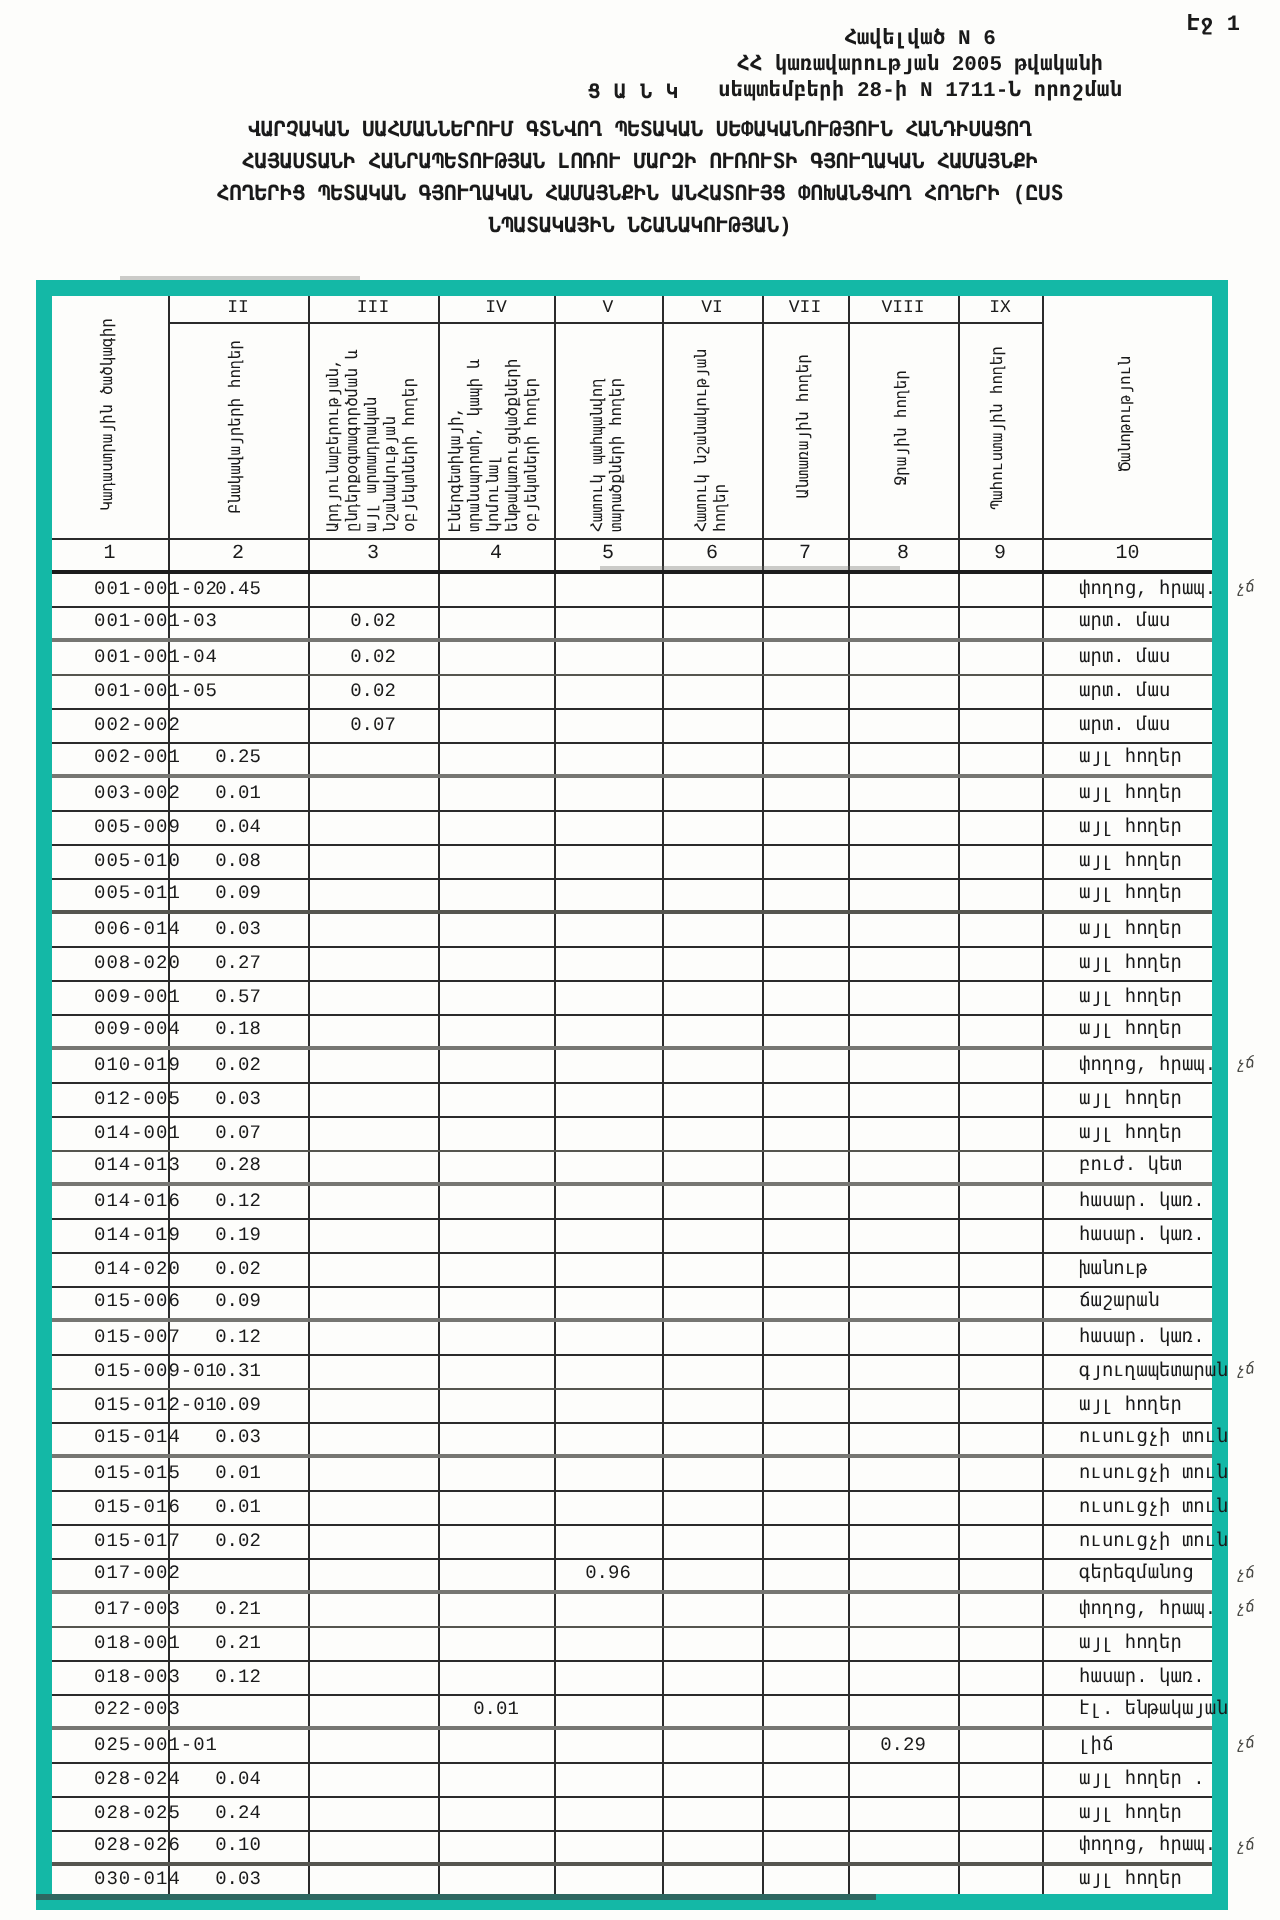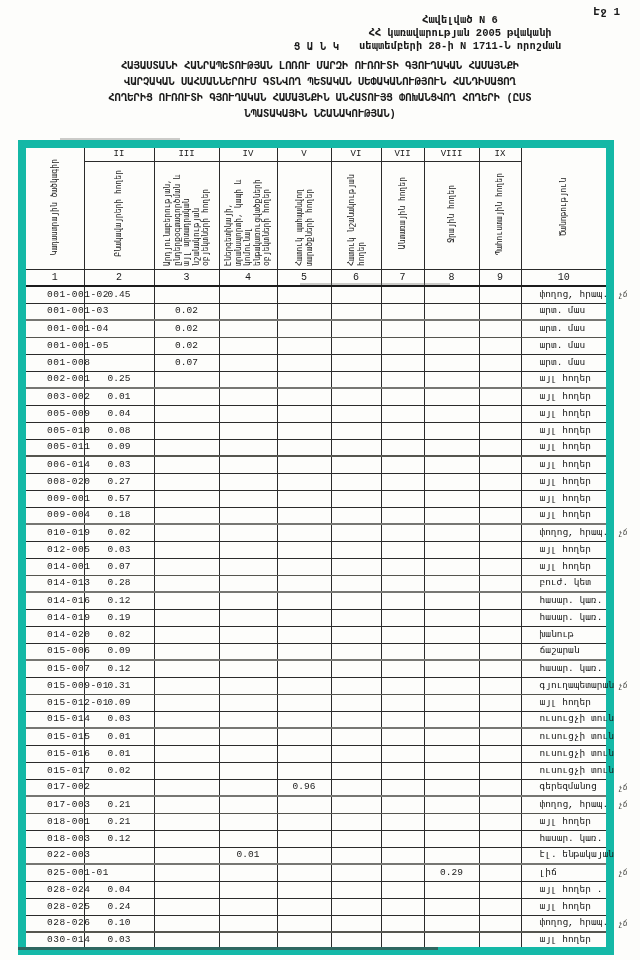--- a/index.html
+++ b/index.html
@@ -79,23 +79,23 @@
 
   <div class="appendix">
     <div>Հավելված N 6</div>
     <div>ՀՀ կառավարության 2005 թվականի</div>
     <div>սեպտեմբերի 28-ի N 1711-Ն որոշման</div>
   </div>
 
   <div class="list-heading">ՑԱՆԿ</div>
 
   <div class="doc-title">
+    <div>ՎԱՐՉԱԿԱՆ ՍԱՀՄԱՆՆԵՐՈՒՄ ԳՏՆՎՈՂ ՊԵՏԱԿԱՆ ՍԵՓԱԿԱՆՈՒԹՅՈՒՆ ՀԱՆԴԻՍԱՑՈՂ</div>
     <div>ՀԱՅԱՍՏԱՆԻ ՀԱՆՐԱՊԵՏՈՒԹՅԱՆ ԼՈՌՈՒ ՄԱՐԶԻ ՈՒՌՈՒՏԻ ԳՅՈՒՂԱԿԱՆ ՀԱՄԱՅՆՔԻ</div>
-    <div>ՎԱՐՉԱԿԱՆ ՍԱՀՄԱՆՆԵՐՈՒՄ ԳՏՆՎՈՂ ՊԵՏԱԿԱՆ ՍԵՓԱԿԱՆՈՒԹՅՈՒՆ ՀԱՆԴԻՍԱՑՈՂ</div>
-    <div>ՀՈՂԵՐԻՑ ՈՒՌՈՒՏԻ ԳՅՈՒՂԱԿԱՆ ՀԱՄԱՅՆՔԻՆ ԱՆՀԱՏՈՒՅՑ ՓՈԽԱՆՑՎՈՂ ՀՈՂԵՐԻ (ԸՍՏ</div>
+    <div>ՀՈՂԵՐԻՑ ՊԵՏԱԿԱՆ ԳՅՈՒՂԱԿԱՆ ՀԱՄԱՅՆՔԻՆ ԱՆՀԱՏՈՒՅՑ ՓՈԽԱՆՑՎՈՂ ՀՈՂԵՐԻ (ԸՍՏ</div>
     <div>ՆՊԱՏԱԿԱՅԻՆ ՆՇԱՆԱԿՈՒԹՅԱՆ)</div>
   </div>
 
   <table class="land">
     <colgroup>
       <col style="width:62px">
         <col style="width:70px">
         <col style="width:65px">
         <col style="width:58px">
       <col style="width:54px">
@@ -196,21 +196,21 @@
       <td></td>
       <td></td>
       <td></td>
       <td></td>
       <td class="note">
         <span>արտ. մաս</span>
         
       </td>
     </tr>
         <tr>
-      <td class="code">001-008</td>
+      <td class="code">002-002</td>
       <td></td>
       <td>0.07</td>
       <td></td>
       <td></td>
       <td></td>
       <td></td>
       <td></td>
       <td></td>
       <td class="note">
         <span>արտ. մաս</span>

